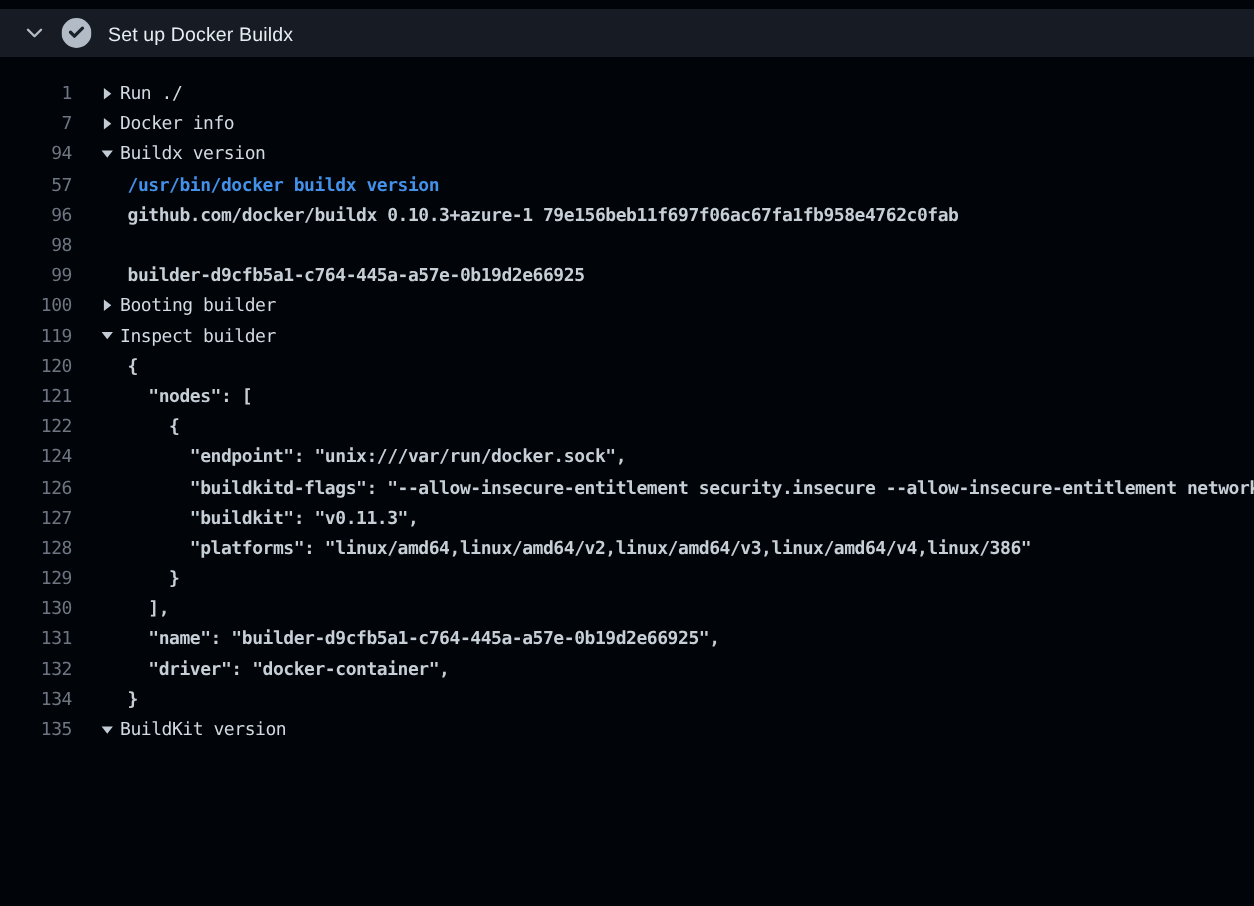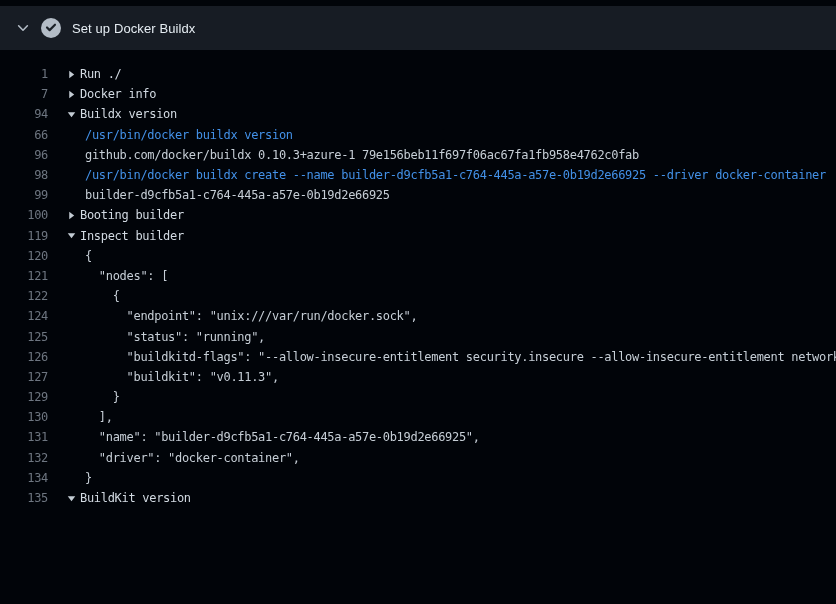--- a/index.html
+++ b/index.html
@@ -2,21 +2,21 @@
 <html style="--page-bg: #010409; --header-bg: #171c24; --title-text: #e6edf3; --line-number: #6e7681; --log-text: #c6ced6; --group-text: #d2dae2; --command-text: #4391e8; --icon-gray: #b3bcc6; --check-mark: #1b2128;"><head>
 <meta charset="utf-8">
 <style>
   html,body{margin:0;padding:0;}
   body{
     width:836px;height:604px;overflow:hidden;
     background:var(--page-bg,#010409);
     font-family:"Liberation Sans","DejaVu Sans",sans-serif;
   }
   .step-header{
-    margin-top:6px;height:44px;width:836px;box-sizing:border-box;
+    margin-top:6px;height:32px;width:836px;box-sizing:border-box;
     background:var(--header-bg,#171c24);
     display:flex;align-items:center;gap:11px;padding:0 16px;
     cursor:pointer;
   }
   .step-header .chev{display:flex;align-items:center;flex:0 0 auto;}
   .step-header .status{display:flex;align-items:center;flex:0 0 auto;}
   .step-title{
     color:var(--title-text,#e6edf3);
     font-size:13px;font-weight:500;letter-spacing:.1px;
   }
@@ -32,21 +32,21 @@
   .num{
     flex:0 0 48px;text-align:right;
     color:var(--line-number,#6e7681);
     text-decoration:none;cursor:pointer;
     font-family:inherit;
   }
   .twirl{
     flex:0 0 auto;margin-left:19px;width:13px;display:flex;align-items:center;
   }
   .txt{color:var(--log-text,#c6ced6);text-align:center;}
-  .row.output .txt,.row.command .txt{margin-left:37px;}
+  .row.output .txt,.row.command .txt{margin-left:37px;font-weight:bold;}
   .row.command .txt{color:var(--command-text,#4391e8);}
   .row.group-collapsed .txt,.row.group-expanded .txt{
     color:var(--group-text,#d2dae2);cursor:pointer;
   }
   svg{display:block;}
 </style>
 </head>
 <body>
 
 <div class="app">
@@ -69,37 +69,37 @@
   <div class="log" id="log">
       <div class="row group-collapsed"><a class="num">1</a><span class="twirl"><svg width="9" height="9" viewBox="0 0 10 10">
             <path d="M2.5 0.8 L8 5 L2.5 9.2 Z" fill="#c3ccd4"></path>
           </svg></span><span class="txt">Run ./</span></div>
       <div class="row group-collapsed"><a class="num">7</a><span class="twirl"><svg width="9" height="9" viewBox="0 0 10 10">
             <path d="M2.5 0.8 L8 5 L2.5 9.2 Z" fill="#c3ccd4"></path>
           </svg></span><span class="txt">Docker info</span></div>
       <div class="row group-expanded"><a class="num">94</a><span class="twirl"><svg width="9" height="9" viewBox="0 0 10 10">
             <path d="M0.8 2.5 L5 8 L9.2 2.5 Z" fill="#c3ccd4"></path>
           </svg></span><span class="txt">Buildx version</span></div>
-      <div class="row command"><a class="num">66</a><span class="txt">/usr/bin/docker buildx version</span></div>
+      <div class="row command"><a class="num">57</a><span class="txt">/usr/bin/docker buildx version</span></div>
       <div class="row output"><a class="num">96</a><span class="txt">github.com/docker/buildx 0.10.3+azure-1 79e156beb11f697f06ac67fa1fb958e4762c0fab</span></div>
-      <div class="row command"><a class="num">98</a><span class="txt">/usr/bin/docker buildx create --name builder-d9cfb5a1-c764-445a-a57e-0b19d2e66925 --driver docker-container</span></div>
+      <div class="row command"><a class="num">98</a></div>
       <div class="row output"><a class="num">99</a><span class="txt">builder-d9cfb5a1-c764-445a-a57e-0b19d2e66925</span></div>
       <div class="row group-collapsed"><a class="num">100</a><span class="twirl"><svg width="9" height="9" viewBox="0 0 10 10">
             <path d="M2.5 0.8 L8 5 L2.5 9.2 Z" fill="#c3ccd4"></path>
           </svg></span><span class="txt">Booting builder</span></div>
       <div class="row group-expanded"><a class="num">119</a><span class="twirl"><svg width="9" height="9" viewBox="0 0 10 10">
             <path d="M0.8 2.5 L5 8 L9.2 2.5 Z" fill="#c3ccd4"></path>
           </svg></span><span class="txt">Inspect builder</span></div>
       <div class="row output"><a class="num">120</a><span class="txt">{</span></div>
       <div class="row output"><a class="num">121</a><span class="txt">  "nodes": [</span></div>
       <div class="row output"><a class="num">122</a><span class="txt">    {</span></div>
       <div class="row output"><a class="num">124</a><span class="txt">      "endpoint": "unix:///var/run/docker.sock",</span></div>
-      <div class="row output"><a class="num">125</a><span class="txt">      "status": "running",</span></div>
       <div class="row output"><a class="num">126</a><span class="txt">      "buildkitd-flags": "--allow-insecure-entitlement security.insecure --allow-insecure-entitlement network.host",</span></div>
       <div class="row output"><a class="num">127</a><span class="txt">      "buildkit": "v0.11.3",</span></div>
+      <div class="row output"><a class="num">128</a><span class="txt">      "platforms": "linux/amd64,linux/amd64/v2,linux/amd64/v3,linux/amd64/v4,linux/386"</span></div>
       <div class="row output"><a class="num">129</a><span class="txt">    }</span></div>
       <div class="row output"><a class="num">130</a><span class="txt">  ],</span></div>
       <div class="row output"><a class="num">131</a><span class="txt">  "name": "builder-d9cfb5a1-c764-445a-a57e-0b19d2e66925",</span></div>
       <div class="row output"><a class="num">132</a><span class="txt">  "driver": "docker-container",</span></div>
       <div class="row output"><a class="num">134</a><span class="txt">}</span></div>
       <div class="row group-expanded"><a class="num">135</a><span class="twirl"><svg width="9" height="9" viewBox="0 0 10 10">
             <path d="M0.8 2.5 L5 8 L9.2 2.5 Z" fill="#c3ccd4"></path>
           </svg></span><span class="txt">BuildKit version</span></div>
     </div>
 

